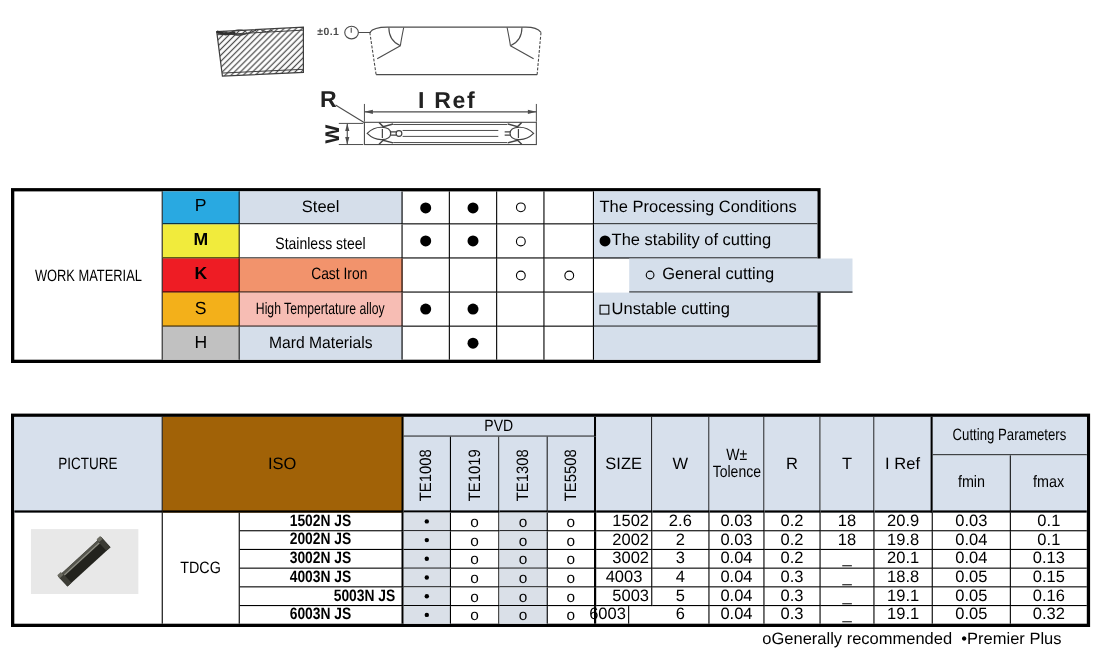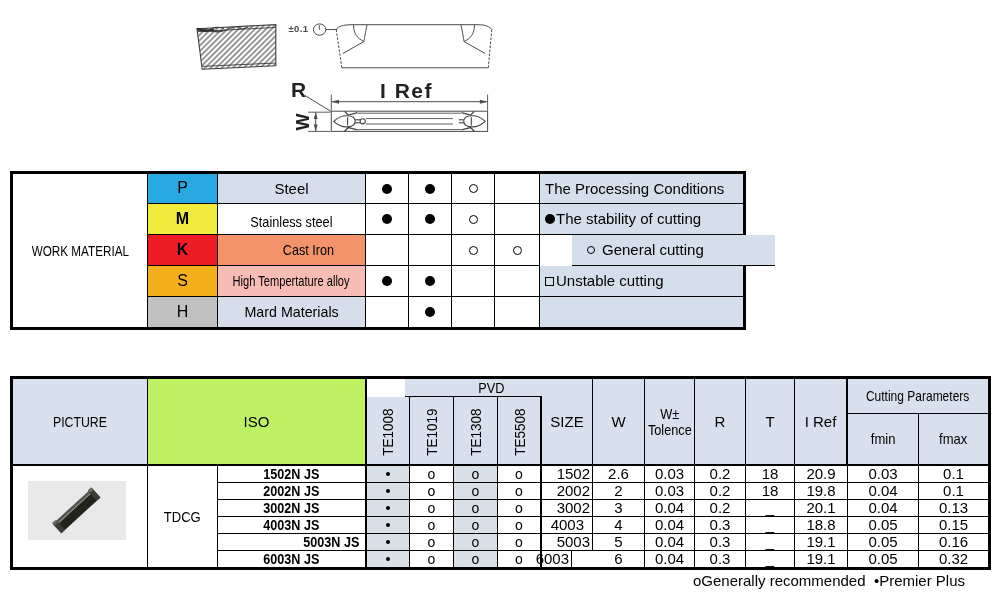--- a/index.html
+++ b/index.html
@@ -182,23 +182,23 @@
 <div class="c br " style="left:452px;top:297px;width:43px;height:30px;"></div>
 <div class="c br " style="left:495px;top:297px;width:45px;height:30px;"></div>
 <div class="c " style="left:540px;top:297px;width:203px;height:30px;background:#d5dfeb;justify-content:flex-start;padding-left:5px;"></div>
 
 <div class="c" style="left:10px;top:376px;width:981px;height:194px;border:3px solid #000;display:block;"></div>
 
 <div class="c br bb2" style="left:13px;top:379px;width:135px;height:87px;background:#d7e0ec;">
     <span style="transform:scaleX(.82)">PICTURE</span>
   </div>
 
-<div class="c br2 bb2" style="left:148px;top:379px;width:219px;height:87px;background:#bef264;">ISO</div>
-
-<div class="c br2 bb" style="left:367px;top:379px;width:175px;height:18px;background:#d7e0ec;margin-left:38px;">
+<div class="c br2 bb2" style="left:148px;top:379px;width:219px;height:87px;background:#a16207;">ISO</div>
+
+<div class="c br2 bb" style="left:367px;top:379px;width:175px;height:18px;background:#d7e0ec;">
     <span style="transform:scaleX(.85)">PVD</span>
   </div>
 
 <div class="c br bb2" style="left:367px;top:397px;width:43px;height:69px;background:#d7e0ec;"></div>
 <div class="c" style="left:354.0px;top:423.5px;width:68px;height:16px;transform:rotate(-90deg) scaleX(.9);background:transparent;">TE1008</div>
 
 <div class="c br bb2" style="left:410px;top:397px;width:44px;height:69px;background:#d7e0ec;"></div>
 <div class="c" style="left:397.5px;top:423.5px;width:68px;height:16px;transform:rotate(-90deg) scaleX(.9);background:transparent;">TE1019</div>
 
 <div class="c br bb2" style="left:454px;top:397px;width:44px;height:69px;background:#d7e0ec;"></div>

